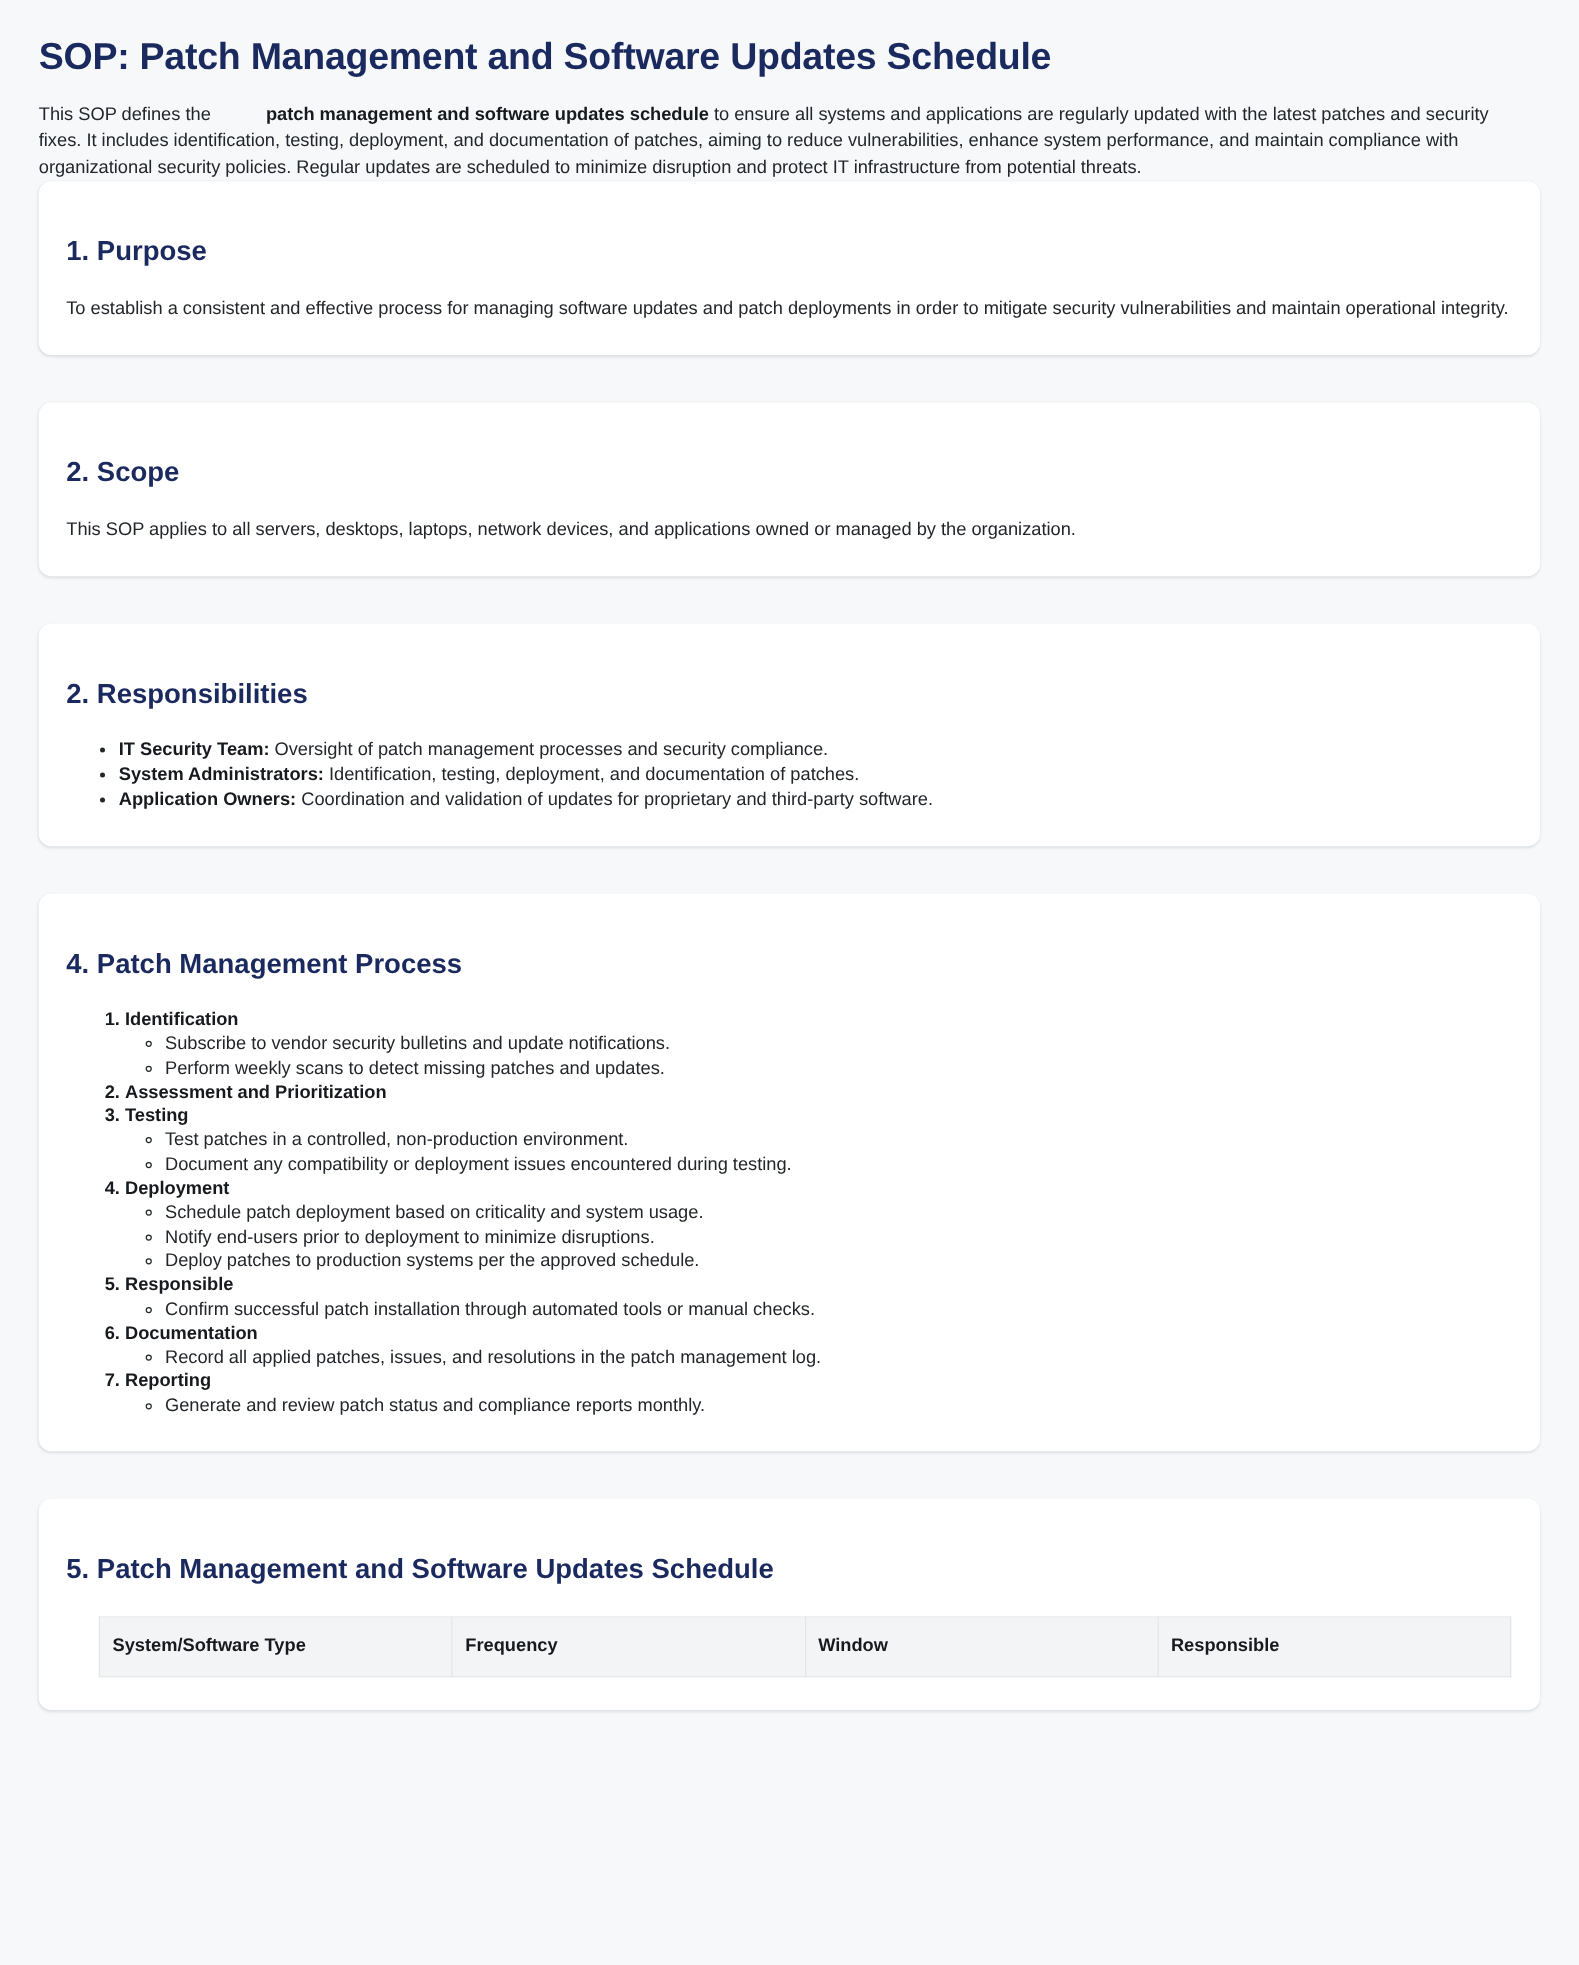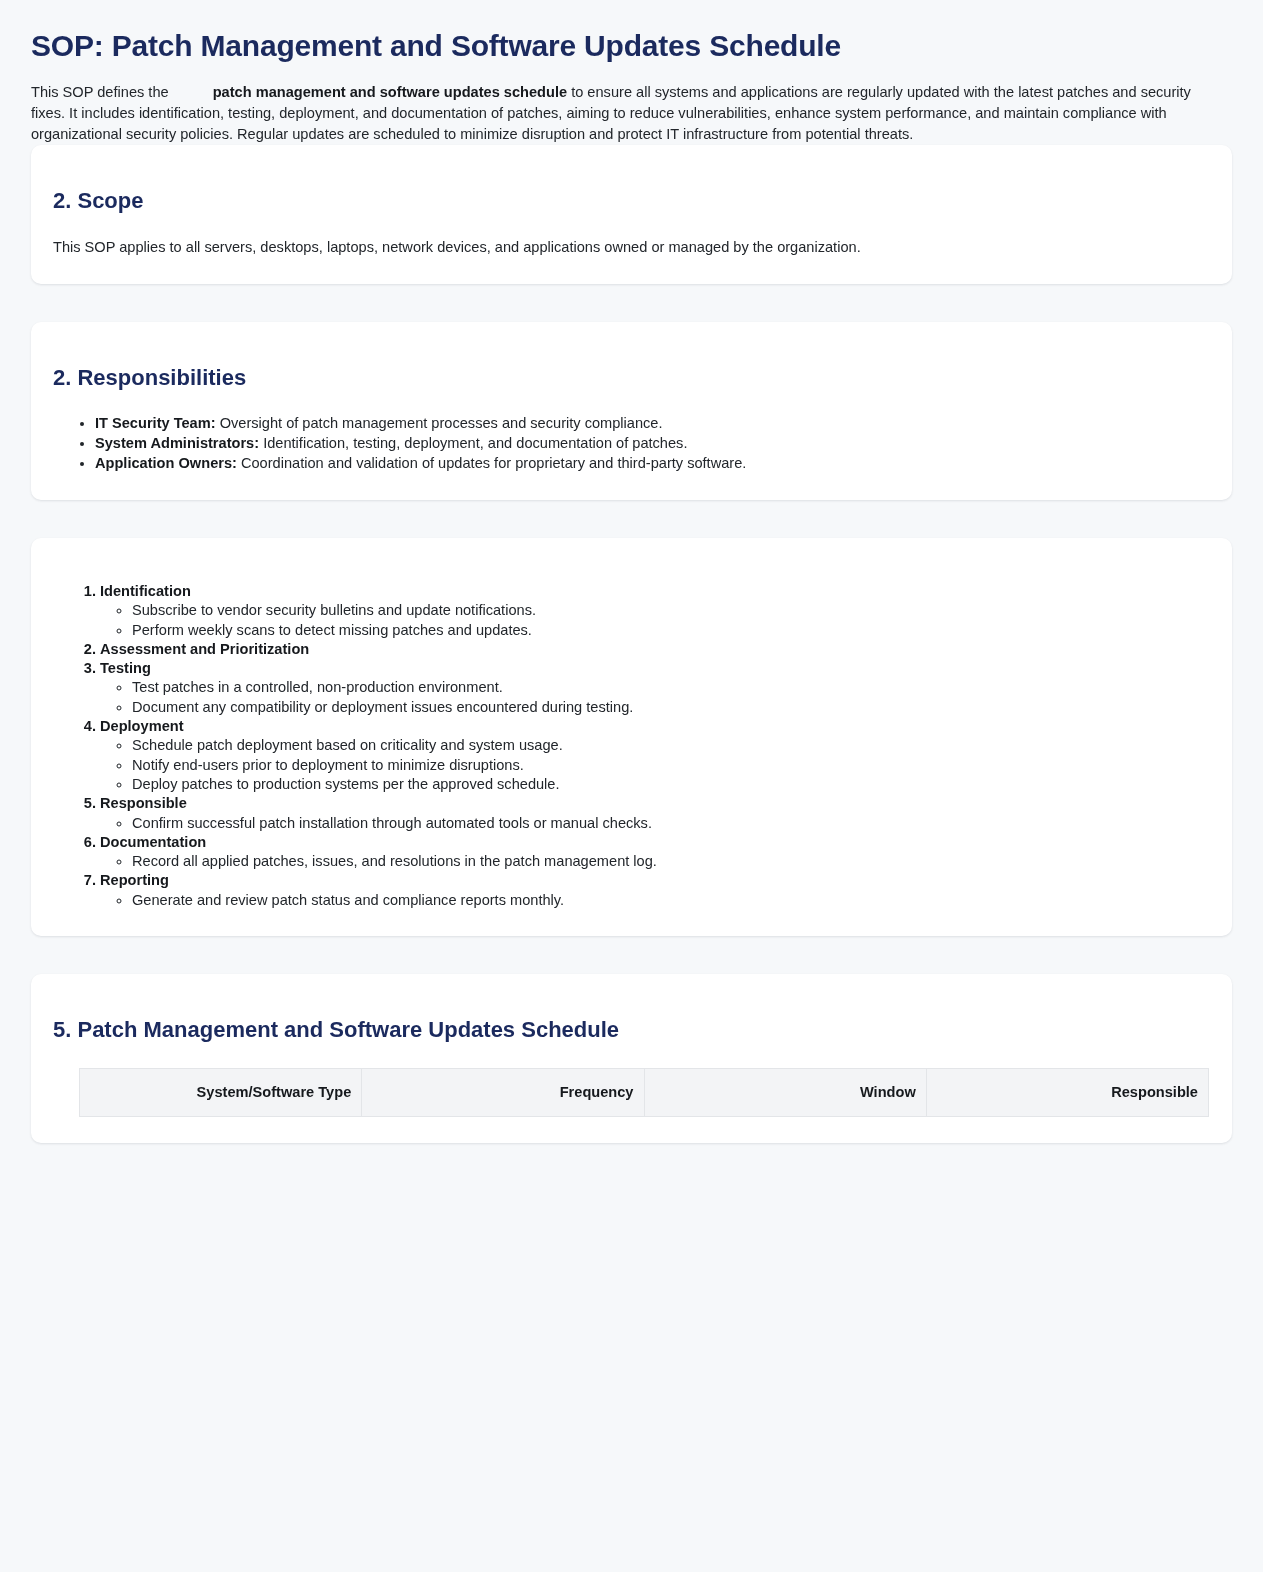--- a/index.html
+++ b/index.html
@@ -134,53 +134,58 @@
     border-collapse: collapse;
     table-layout: fixed;
     font-size: 14.6px;
     margin-left: 26px;
   }
   table.schedule-table thead th {
     background: #f3f4f6;
     border: 1px solid #e3e5e8;
     color: #16191d;
     font-weight: bold;
-    text-align: right;
+    text-align: left;
     padding: 14px 10px;
     font-size: 14.6px;
     line-height: 19px;
   }
 </style>
 </head>
 <body>
 
 <div class="page">
 
   <div class="doc-header">
     <h1 class="doc-title">SOP: Patch Management and Software Updates Schedule</h1>
 
     <p class="doc-intro"><span>This SOP defines the </span><b>patch management and software updates schedule</b><span> to ensure all systems and applications are regularly updated with the latest patches and security fixes. It includes identification, testing, deployment, and documentation of patches, aiming to reduce vulnerabilities, enhance system performance, and maintain compliance with organizational security policies. Regular updates are scheduled to minimize disruption and protect IT infrastructure from potential threats.</span></p>
   </div>
 
+  <div class="card">
+    <h2 class="section-title">1. Purpose</h2>
+    <p class="section-body">To establish a consistent and effective process for managing software updates and patch deployments in order to mitigate security vulnerabilities and maintain operational integrity.</p>
+  </div>
 
   <div class="card">
     <h2 class="section-title">2. Scope</h2>
     <p class="section-body">This SOP applies to all servers, desktops, laptops, network devices, and applications owned or managed by the organization.</p>
   </div>
 
   <div class="card">
     <h2 class="section-title">2. Responsibilities</h2>
     <ul class="resp-list" id="responsibilities-list">
         <li><span class="lead">IT Security Team:</span><span> Oversight of patch management processes and security compliance.</span></li>
         <li><span class="lead">System Administrators:</span><span> Identification, testing, deployment, and documentation of patches.</span></li>
         <li><span class="lead">Application Owners:</span><span> Coordination and validation of updates for proprietary and third-party software.</span></li>
       </ul>
   </div>
 
   <div class="card">
+    <h2 class="section-title">4. Patch Management Process</h2>
     <ol class="process-list" id="process-list">
         <li><span class="step-label">Identification</span><ul class="sub-list">
             <li>Subscribe to vendor security bulletins and update notifications.</li>
             <li>Perform weekly scans to detect missing patches and updates.</li>
           </ul></li>
         <li><span class="step-label">Assessment and Prioritization</span></li>
         <li><span class="step-label">Testing</span><ul class="sub-list">
             <li>Test patches in a controlled, non-production environment.</li>
             <li>Document any compatibility or deployment issues encountered during testing.</li>
           </ul></li>

